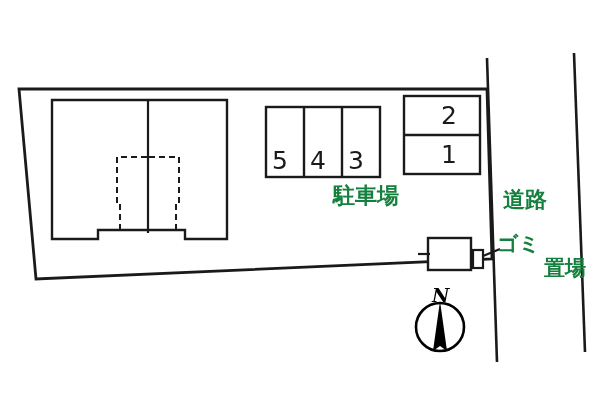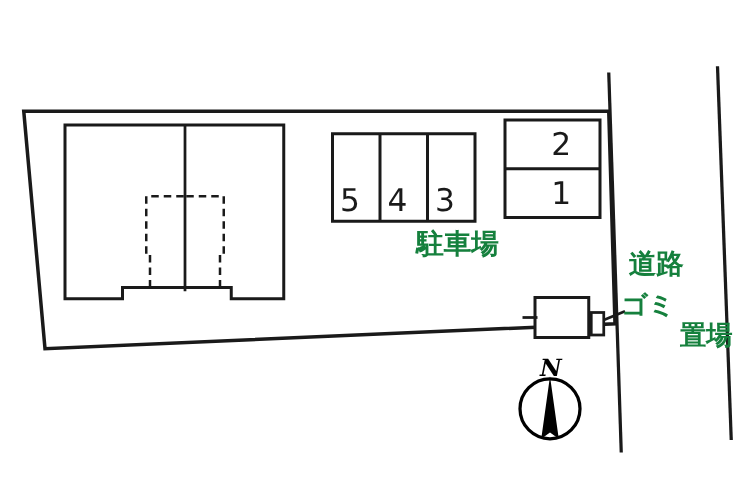--- a/index.html
+++ b/index.html
@@ -108,20 +108,20 @@
   <div class="stall-num" style="left:272px; top:146px;">5</div>
   <div class="stall-num" style="left:310px; top:146px;">4</div>
   <div class="stall-num" style="left:348px; top:146px;">3</div>
 
   <div class="stall-num" style="left:441px; top:101px;">2</div>
   <div class="stall-num" style="left:441px; top:140px;">1</div>
 
   <div class="lbl jp" style="left:333px; top:184px;">駐車場</div>
 
 
-  <div class="lbl jp" style="left:503px; top:188px;margin-top:12px;">道路</div>
+  <div class="lbl jp" style="left:503px; top:188px;">道路</div>
 
   <div class="lbl jp-stack" style="left:497px; top:233px;">ゴミ</div>
   <div class="lbl jp-stack" style="left:497px; top:257px;padding-left:47px;">置場</div>
 
   <div class="north-letter" style="left:432px; top:284px;">N</div>
 
 </div>
 
 </body></html>

